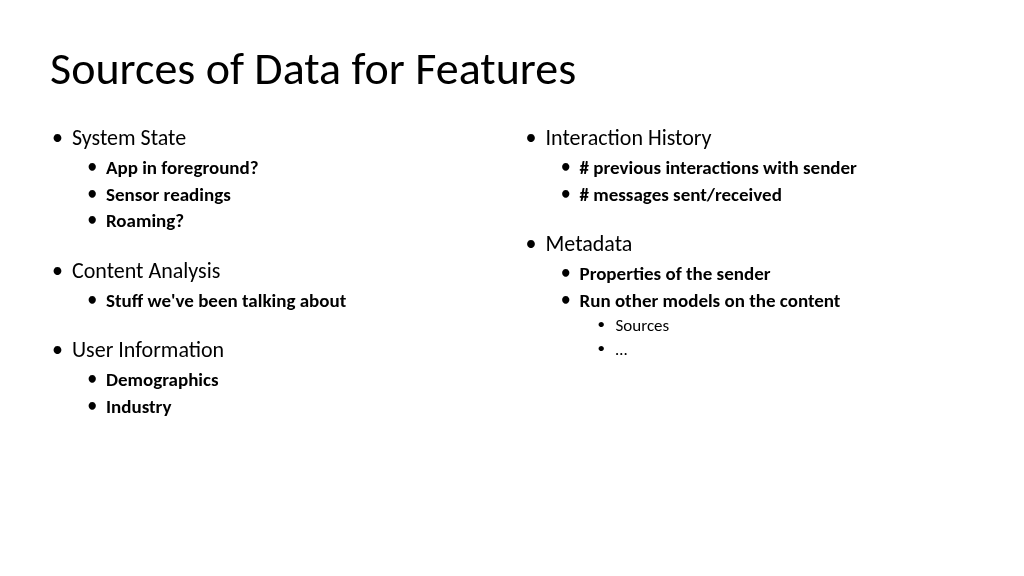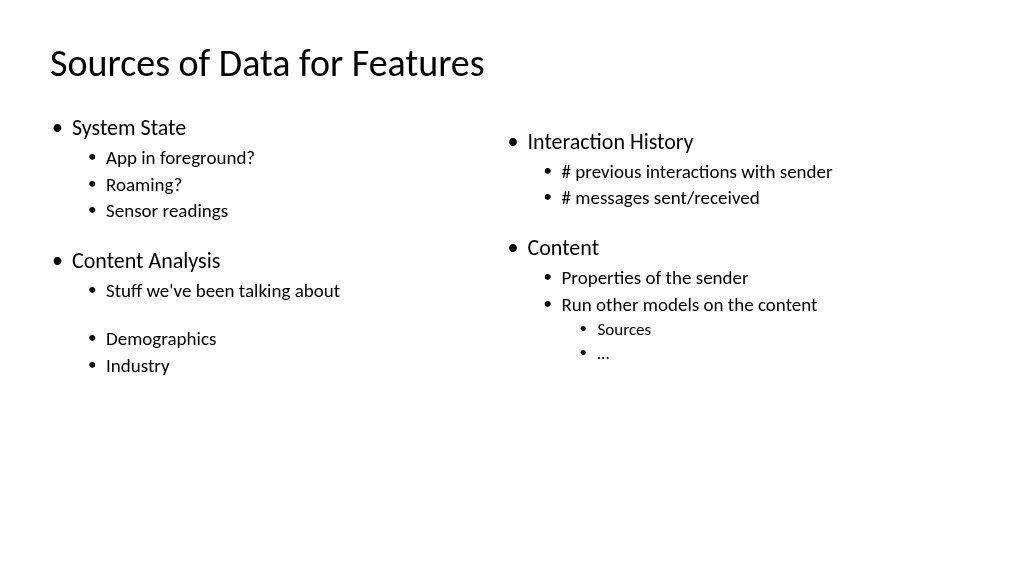--- a/index.html
+++ b/index.html
@@ -10,28 +10,27 @@
     body {
       width: 1024px;
       height: 576px;
       background: #ffffff;
       font-family: Calibri, "Segoe UI", Arial, sans-serif;
       color: #000000;
       padding: 40px 50px;
       overflow: hidden;
     }
     .slide-title {
-      font-size: 38px;
+      font-size: 46px;
       font-weight: 400;
       margin-bottom: 28px;
     }
     .content {
       display: flex;
-      gap: 12px;
-      align-items: center;
+      gap: 30px;
     }
     .column {
       flex: 1;
     }
     .column-left {
       flex: 0 0 48%;
     }
     .column-right {
       flex: 0 0 52%;
     }
@@ -47,21 +46,21 @@
     }
     .section-title::before {
       content: "•";
       position: absolute;
       left: 2px;
       top: 0;
       font-size: 22px;
     }
     .subitem {
       font-size: 19px;
-      font-weight: 400;
+      font-weight: 700;
       padding-left: 56px;
       position: relative;
       line-height: 1.4;
     }
     .subitem::before {
       content: "•";
       position: absolute;
       left: 38px;
       top: 0;
       font-size: 17px;
@@ -84,40 +83,41 @@
 </head>
 <body>
 
 <h1 class="slide-title">Sources of Data for Features</h1>
 
 <div class="content">
   <div class="column column-left">
     <div class="section">
       <div class="section-title">System State</div>
       <div class="subitem">App in foreground?</div>
+      <div class="subitem">Sensor readings</div>
       <div class="subitem">Roaming?</div>
-      <div class="subitem">Sensor readings</div>
     </div>
     <div class="section">
       <div class="section-title">Content Analysis</div>
       <div class="subitem">Stuff we've been talking about</div>
     </div>
     <div class="section">
+      <div class="section-title">User Information</div>
       <div class="subitem">Demographics</div>
       <div class="subitem">Industry</div>
     </div>
   </div>
 
   <div class="column column-right">
     <div class="section">
       <div class="section-title">Interaction History</div>
       <div class="subitem"># previous interactions with sender</div>
       <div class="subitem"># messages sent/received</div>
     </div>
     <div class="section">
-      <div class="section-title">Content</div>
+      <div class="section-title">Metadata</div>
       <div class="subitem">Properties of the sender</div>
       <div class="subitem">Run other models on the content</div>
       <div class="subsubitem">Sources</div>
       <div class="subsubitem">…</div>
     </div>
   </div>
 </div>
 
 </body></html>

